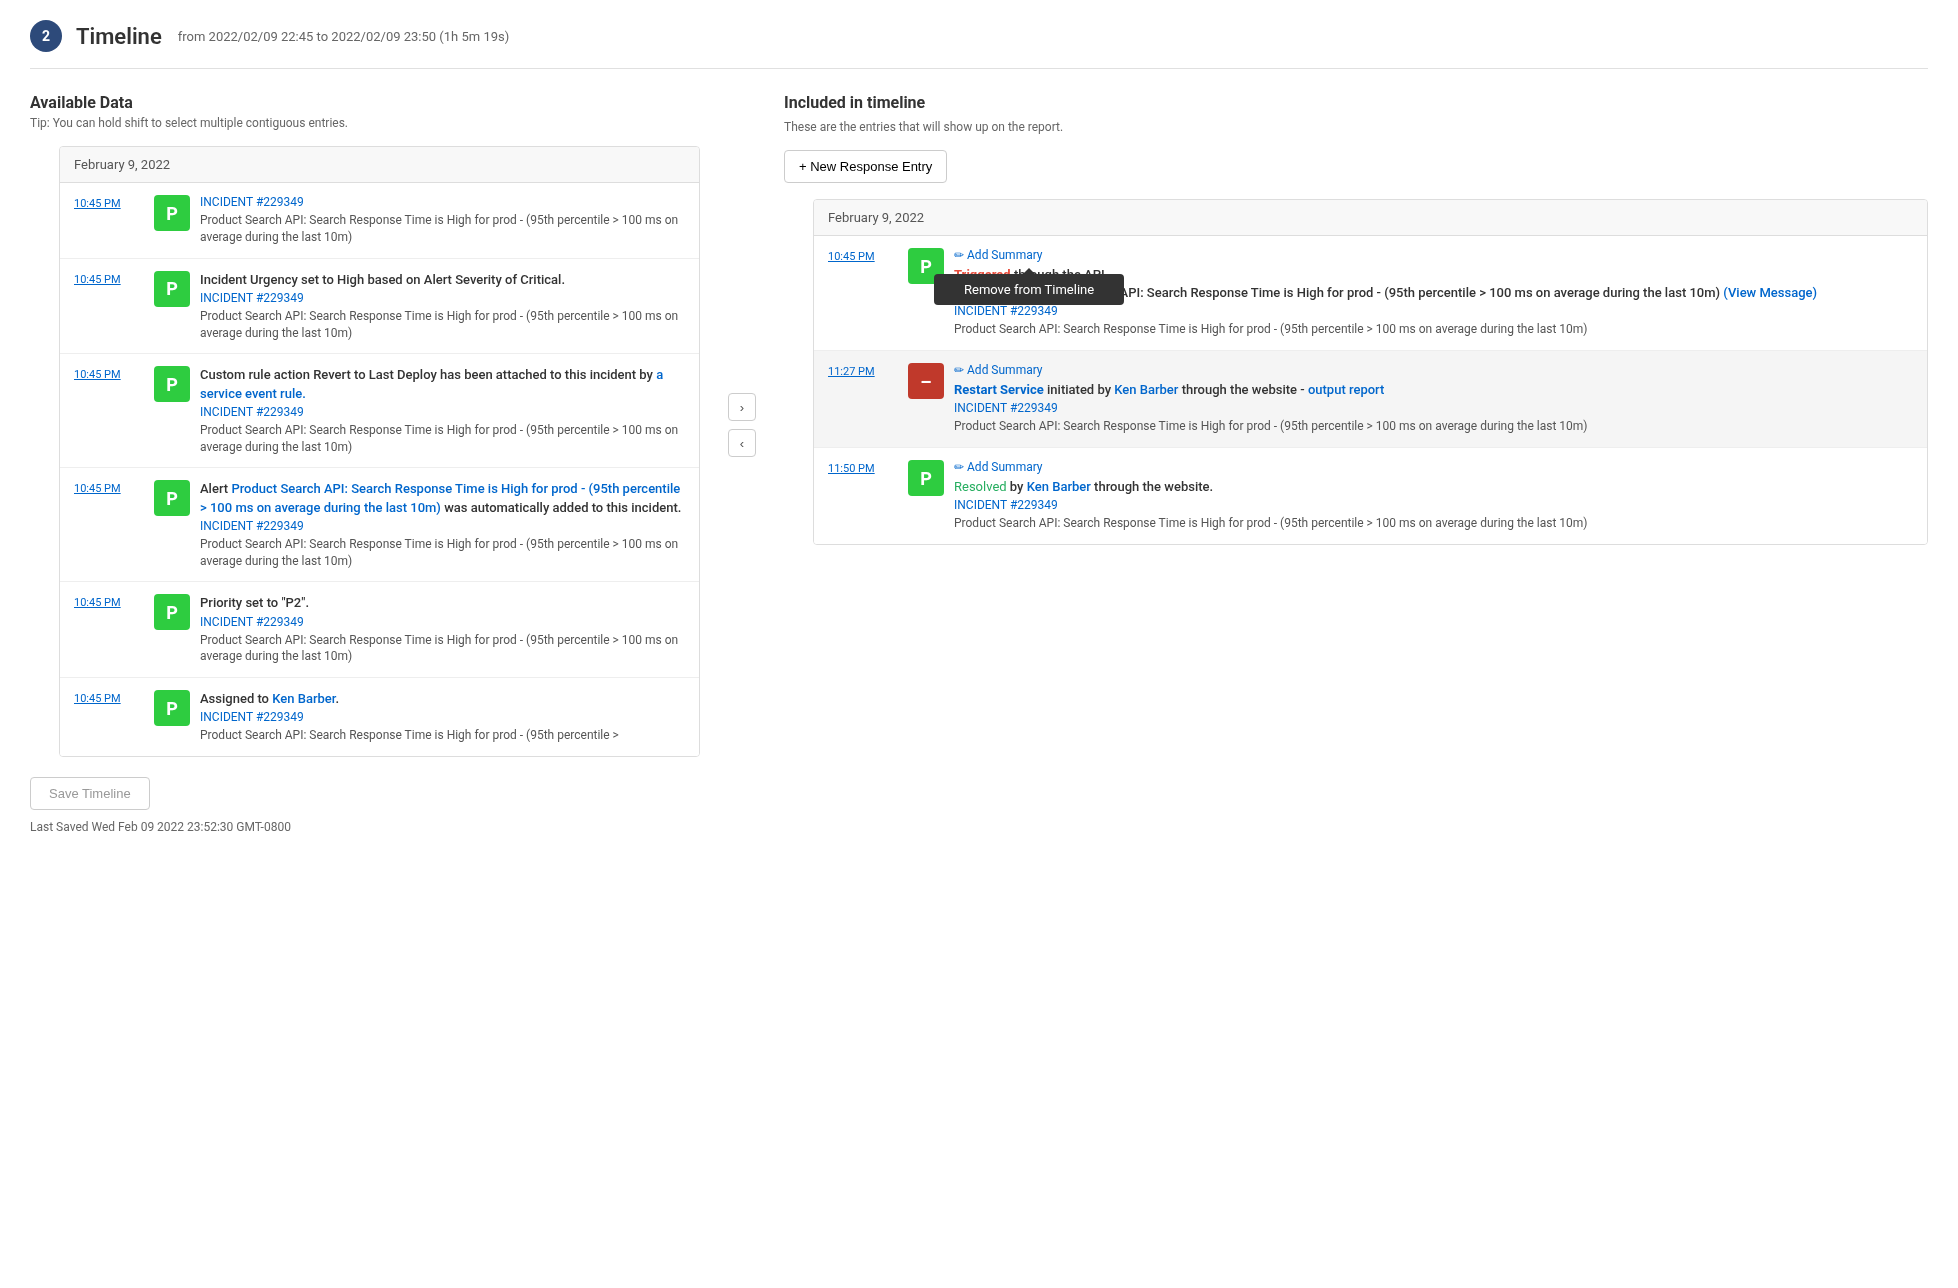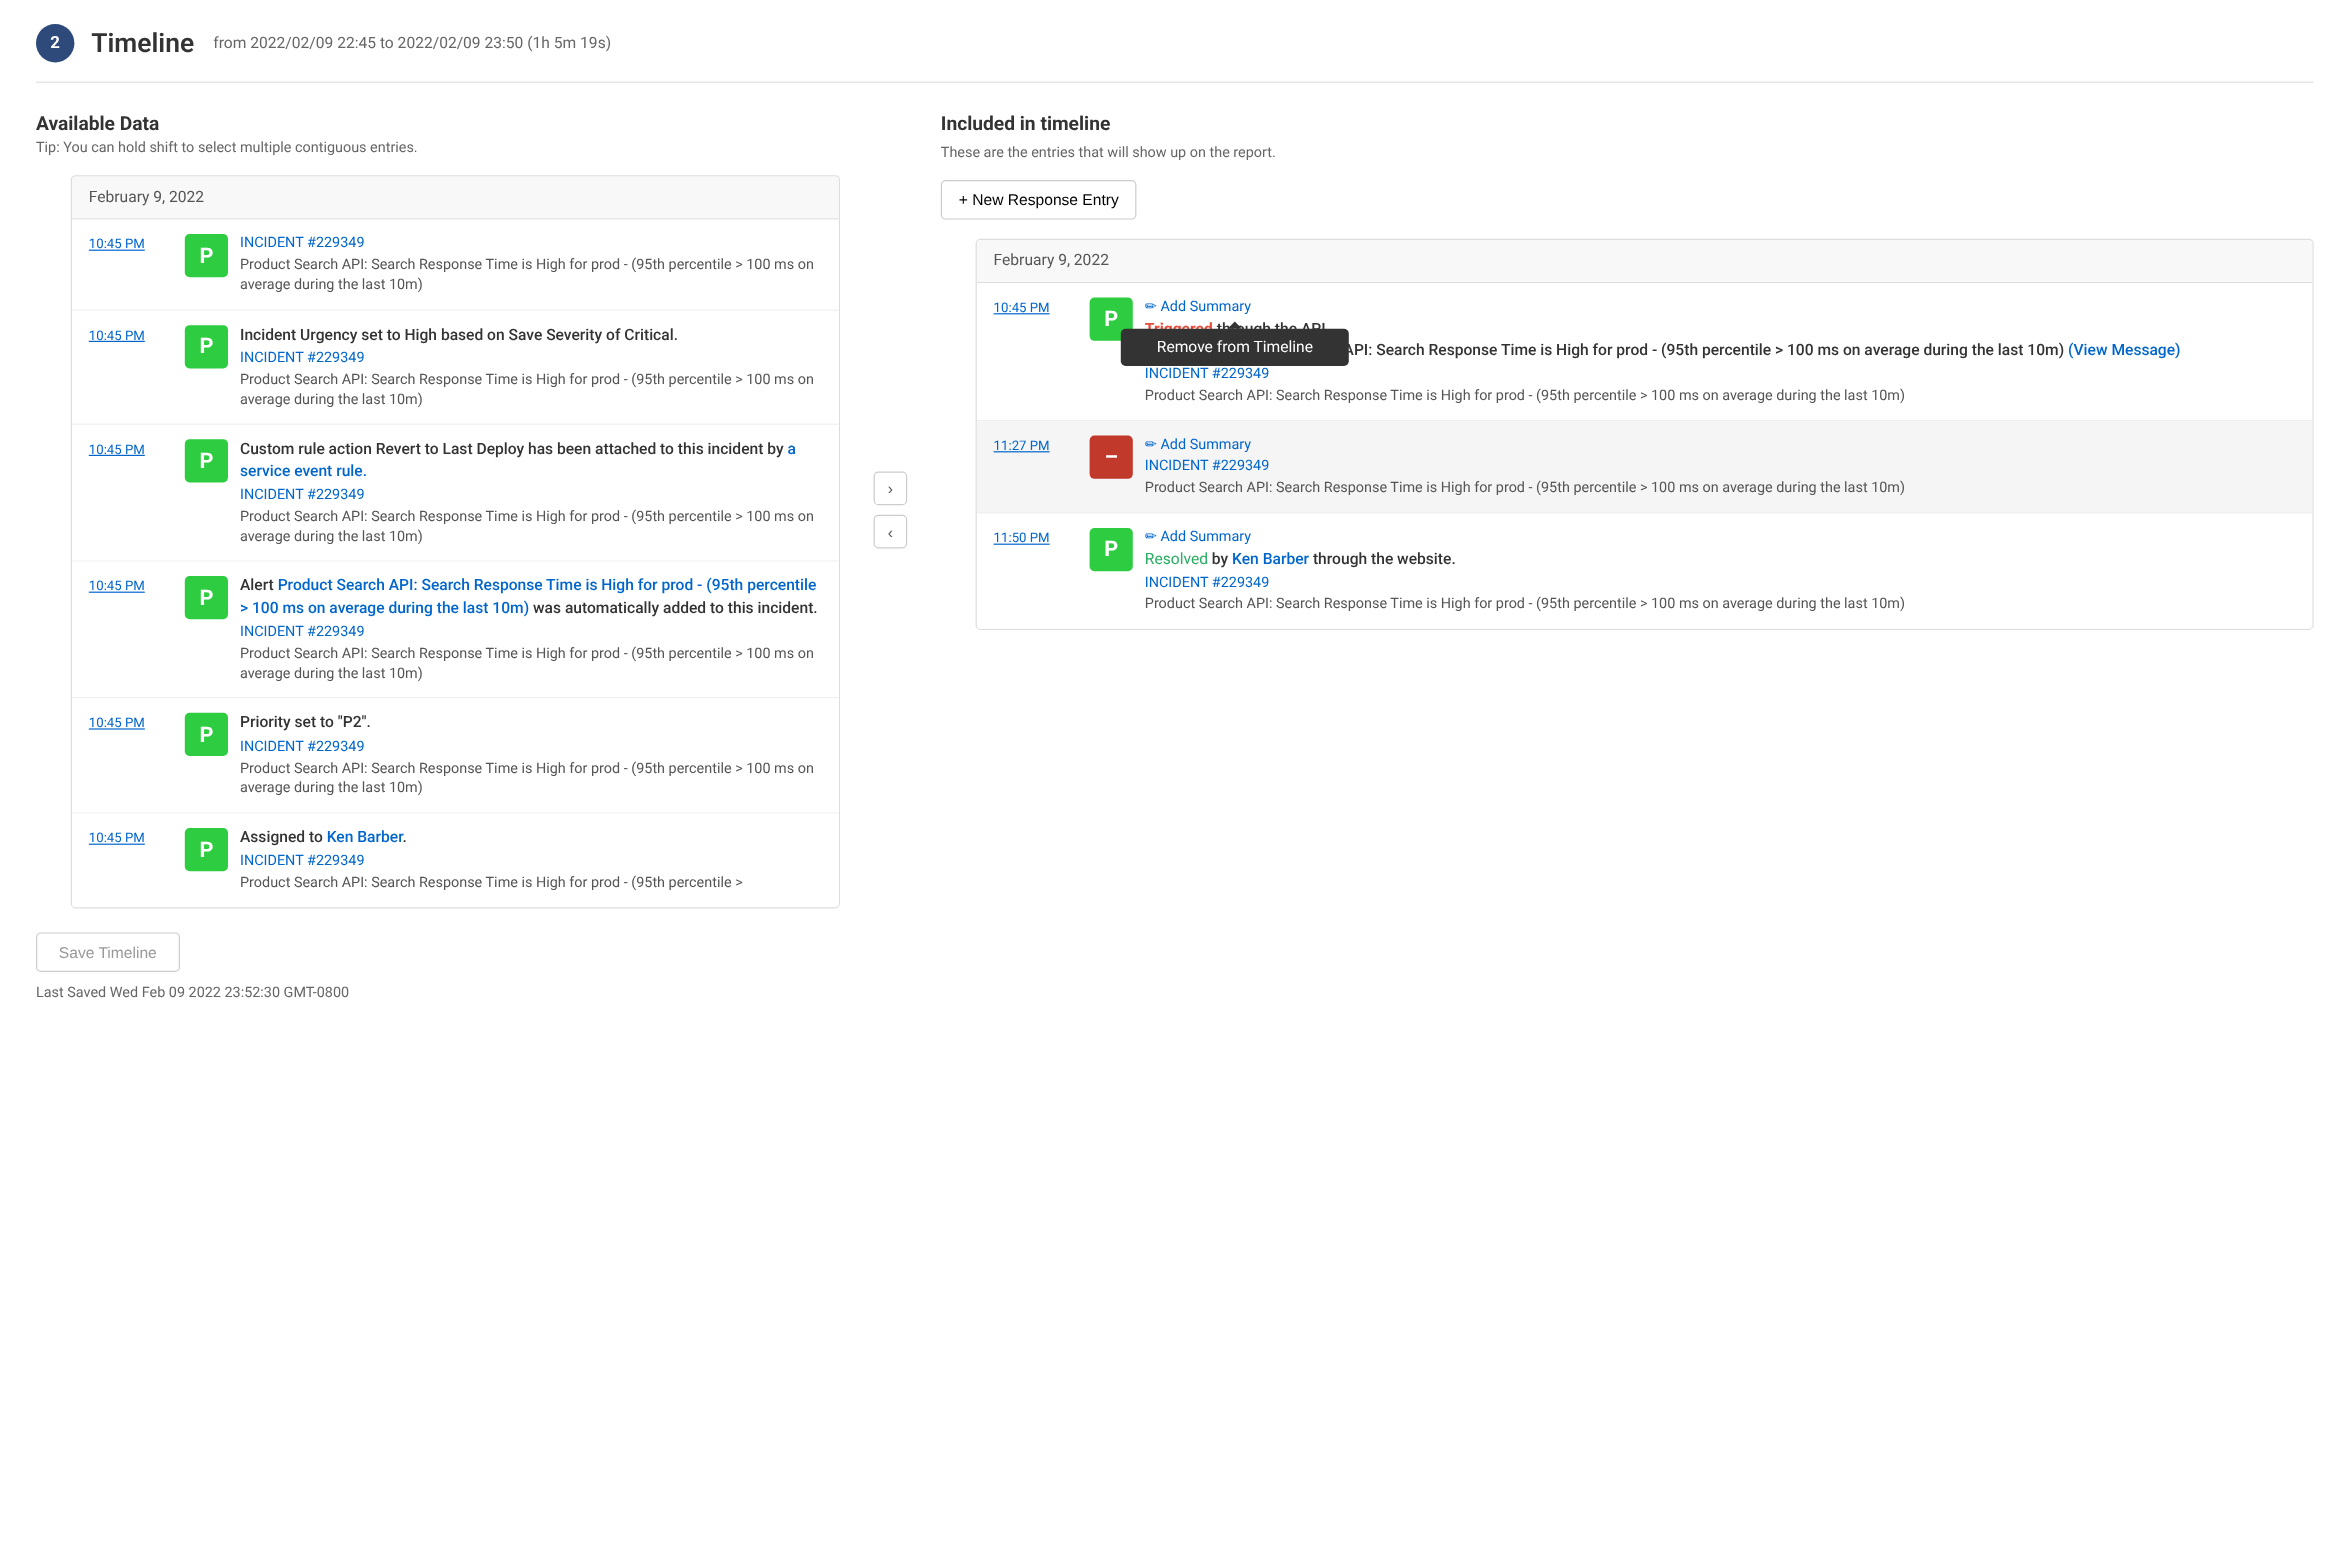--- a/index.html
+++ b/index.html
@@ -92,21 +92,21 @@
           <div class="entry-content">
             <a href="#" class="entry-incident">INCIDENT #229349</a>
             <div class="entry-desc">Product Search API: Search Response Time is High for prod - (95th percentile &gt; 100 ms on average during the last 10m)</div>
           </div>
         </div>
 
         <div class="entry">
           <div class="entry-time">10:45 PM</div>
           <div class="avatar">P</div>
           <div class="entry-content">
-            <div class="entry-title">Incident Urgency set to High based on Save Severity of Critical.</div>
+            <div class="entry-title">Incident Urgency set to High based on Alert Severity of Critical.</div>
             <a href="#" class="entry-incident">INCIDENT #229349</a>
             <div class="entry-desc">Product Search API: Search Response Time is High for prod - (95th percentile &gt; 100 ms on average during the last 10m)</div>
           </div>
         </div>
 
         <div class="entry">
           <div class="entry-time">10:45 PM</div>
           <div class="avatar">P</div>
           <div class="entry-content">
             <div class="entry-title">
@@ -187,20 +187,23 @@
           </div>
 
           <div class="tooltip-popup" style="position: absolute; top: 38px; left: 120px;">Remove from Timeline</div>
         </div>
 
         <div class="right-entry highlighted">
           <div class="entry-time">11:27 PM</div>
           <div class="avatar red" style="font-size: 18px;">–</div>
           <div class="entry-content">
             <a href="#" class="add-summary">✏ Add Summary</a>
+            <div class="entry-title">
+              <span class="restart">Restart Service</span> initiated by <a href="#">Ken Barber</a> through the website - <a href="#">output report</a>
+            </div>
             <a href="#" class="entry-incident">INCIDENT #229349</a>
             <div class="entry-desc">Product Search API: Search Response Time is High for prod - (95th percentile &gt; 100 ms on average during the last 10m)</div>
           </div>
         </div>
 
         <div class="right-entry">
           <div class="entry-time">11:50 PM</div>
           <div class="avatar">P</div>
           <div class="entry-content">
             <a href="#" class="add-summary">✏ Add Summary</a>

